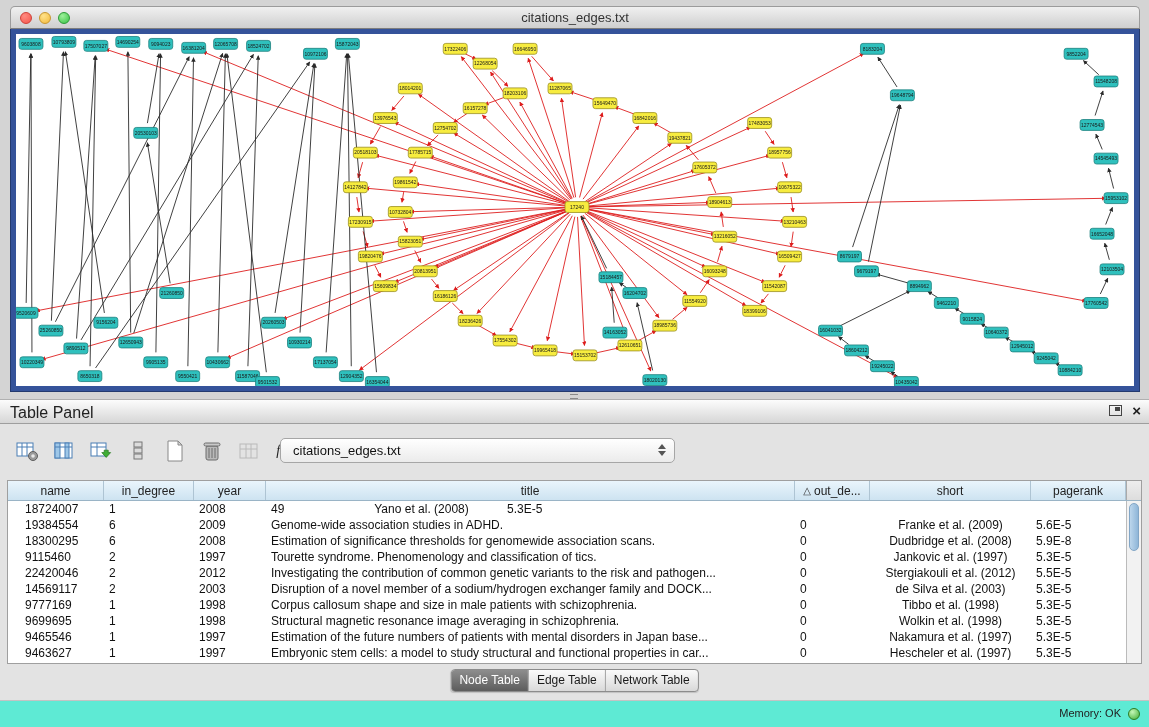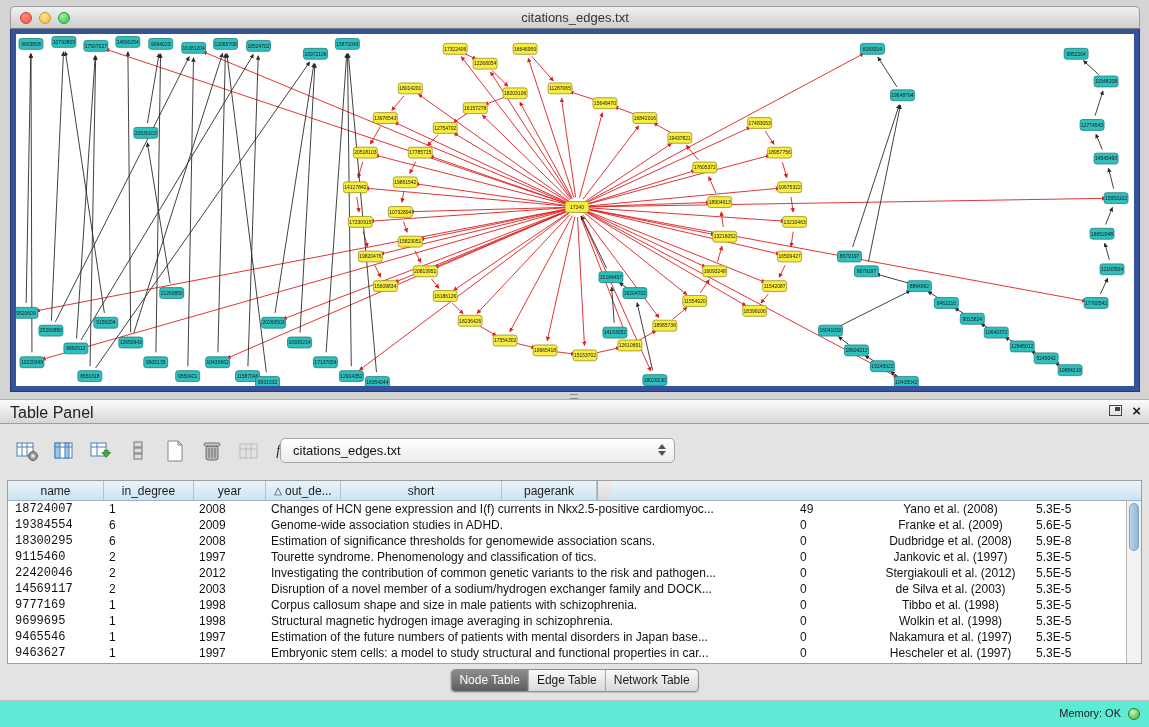--- a/index.html
+++ b/index.html
@@ -54,21 +54,21 @@
   .thead { display:flex; height:20px; background:linear-gradient(#eaf5fc,#cde3f1); border-bottom:1px solid #9ab4c6;
            font-size:12px; color:#222; }
   .hcell { display:flex; align-items:center; justify-content:center; border-right:1px solid #aec4d3; overflow:hidden; white-space:nowrap; }
   .sorticon { margin-right:3px; font-size:10px; color:#333; }
   .c0 { width:96px; } .c1 { width:90px;justify-content:center; } .c2 { width:72px; } .c3 { flex:1; }
   .c4 { width:75px; } .c5 { width:161px; } .c6 { width:95px; }
   .hsb { width:15px; border-right:none; background:linear-gradient(#eee,#ddd); border-left:1px solid #aaa; }
   .tbody { position:absolute; top:20px; left:0; right:15px; bottom:0; overflow:hidden; background:#fff; }
   .trow { display:flex; height:16px; align-items:center; font-size:12px; color:#111; }
   .tcell { padding-left:5px; overflow:hidden; white-space:nowrap; text-overflow:ellipsis; }
-  .tcell.c0 { padding-left:7px;font-family:Liberation Mono, monospace; }
+  .tcell.c0 { padding-left:17px; }
   .tcell.c5 { text-align:center; padding-left:0; }
   .vscroll { position:absolute; top:20px; right:0; bottom:0; width:15px; background:#f2f2f2; border-left:1px solid #bbb; }
   .vthumb { position:absolute; top:2px; left:2px; width:10px; height:48px; border-radius:6px;
             background:linear-gradient(90deg,#bcd6ec,#8fb6d8); border:1px solid #82a6c6; }
 
   
   .tabs { position:absolute; bottom:8px; left:50%; transform:translateX(-50%); display:flex; height:23px;
           border:1px solid #8c8c8c; border-radius:4px; overflow:hidden; background:linear-gradient(#fafafa,#d9d9d9);
           box-shadow:0 1px 1px rgba(0,0,0,.15); }
   .tab { padding:0 8px; line-height:21px; font-size:12px; color:#1a1a1a; border-right:1px solid #a3a3a3; }
@@ -730,38 +730,40 @@
     <div class="thead">
       <div class="hcell c0">
           <span>name</span>
         </div>
       <div class="hcell c1">
           <span>in_degree</span>
         </div>
       <div class="hcell c2">
           <span>year</span>
         </div>
+      <div class="hcell c3">
+          <span>title</span>
+        </div>
       <div class="hcell c4">
         <span class="sorticon">△</span>
         <span>out_de...</span>
       </div>
       <div class="hcell c5">
           <span>short</span>
         </div>
       <div class="hcell c6">
           <span>pagerank</span>
         </div>
       <div class="hcell hsb"></div>
     </div>
     <div class="tbody" id="table-body">
         <div class="trow">
           <div class="tcell c0">18724007</div>
           <div class="tcell c1">1</div>
           <div class="tcell c2">2008</div>
-          <div class="tcell c3">Changes of HCN gene expression and I(f) currents in Nkx2.5-positive cardiomyoc...</div>
           <div class="tcell c4">49</div>
           <div class="tcell c5">Yano et al. (2008)</div>
           <div class="tcell c6">5.3E-5</div>
         </div>
         <div class="trow">
           <div class="tcell c0">19384554</div>
           <div class="tcell c1">6</div>
           <div class="tcell c2">2009</div>
           <div class="tcell c3">Genome-wide association studies in ADHD.</div>
           <div class="tcell c4">0</div>
@@ -810,21 +812,21 @@
           <div class="tcell c2">1998</div>
           <div class="tcell c3">Corpus callosum shape and size in male patients with schizophrenia.</div>
           <div class="tcell c4">0</div>
           <div class="tcell c5">Tibbo et al. (1998)</div>
           <div class="tcell c6">5.3E-5</div>
         </div>
         <div class="trow">
           <div class="tcell c0">9699695</div>
           <div class="tcell c1">1</div>
           <div class="tcell c2">1998</div>
-          <div class="tcell c3">Structural magnetic hydrogen image averaging in schizophrenia.</div>
+          <div class="tcell c3">Structural magnetic resonance image averaging in schizophrenia.</div>
           <div class="tcell c4">0</div>
           <div class="tcell c5">Wolkin et al. (1998)</div>
           <div class="tcell c6">5.3E-5</div>
         </div>
         <div class="trow">
           <div class="tcell c0">9465546</div>
           <div class="tcell c1">1</div>
           <div class="tcell c2">1997</div>
           <div class="tcell c3">Estimation of the future numbers of patients with mental disorders in Japan base...</div>
           <div class="tcell c4">0</div>

